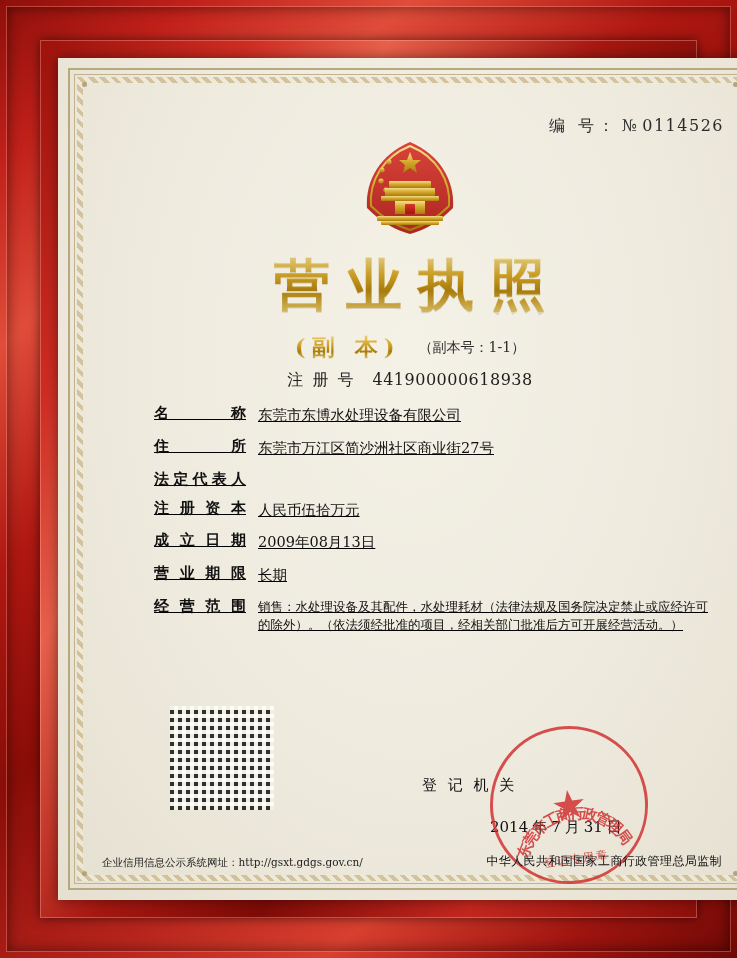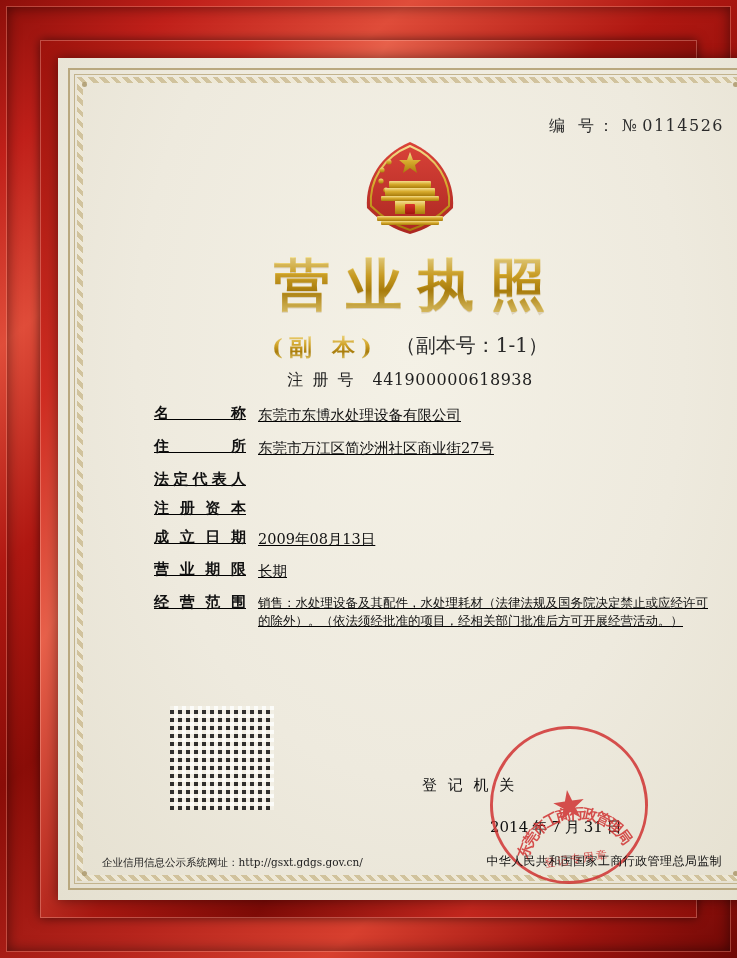--- a/index.html
+++ b/index.html
@@ -152,21 +152,21 @@
     font-size: 23px;
     font-weight: bold;
     letter-spacing: 6px;
     background: linear-gradient(180deg, #f3dd8d 0%, #cfa227 45%, #a87c0c 70%, #e3c96a 100%);
     -webkit-background-clip: text;
     background-clip: text;
     color: transparent;
   }
   .sub-side {
     font-family: "DejaVu Serif", "Liberation Serif", serif;
-    font-size: 20px;
+    font-size: 14px;
     color: #2b2b2b;
     margin-left: 18px;
     vertical-align: 3px;
   }
 
   .reg-no {
     position: absolute;
     top: 282px;
     left: 0; right: 0;
     text-align: center;
@@ -404,20 +404,21 @@
         </div>
         <div class="field-row">
           <div class="field-label">住所</div>
           <div class="field-value">东莞市万江区简沙洲社区商业街27号</div>
         </div>
         <div class="field-row">
           <div class="field-label">法定代表人</div>
         </div>
         <div class="field-row">
           <div class="field-label">注册资本</div>
+          <div class="field-value">人民币伍拾万元</div>
         </div>
         <div class="field-row">
           <div class="field-label">成立日期</div>
           <div class="field-value">2009年08月13日</div>
         </div>
         <div class="field-row">
           <div class="field-label">营业期限</div>
           <div class="field-value">长期</div>
         </div>
         <div class="field-row">

